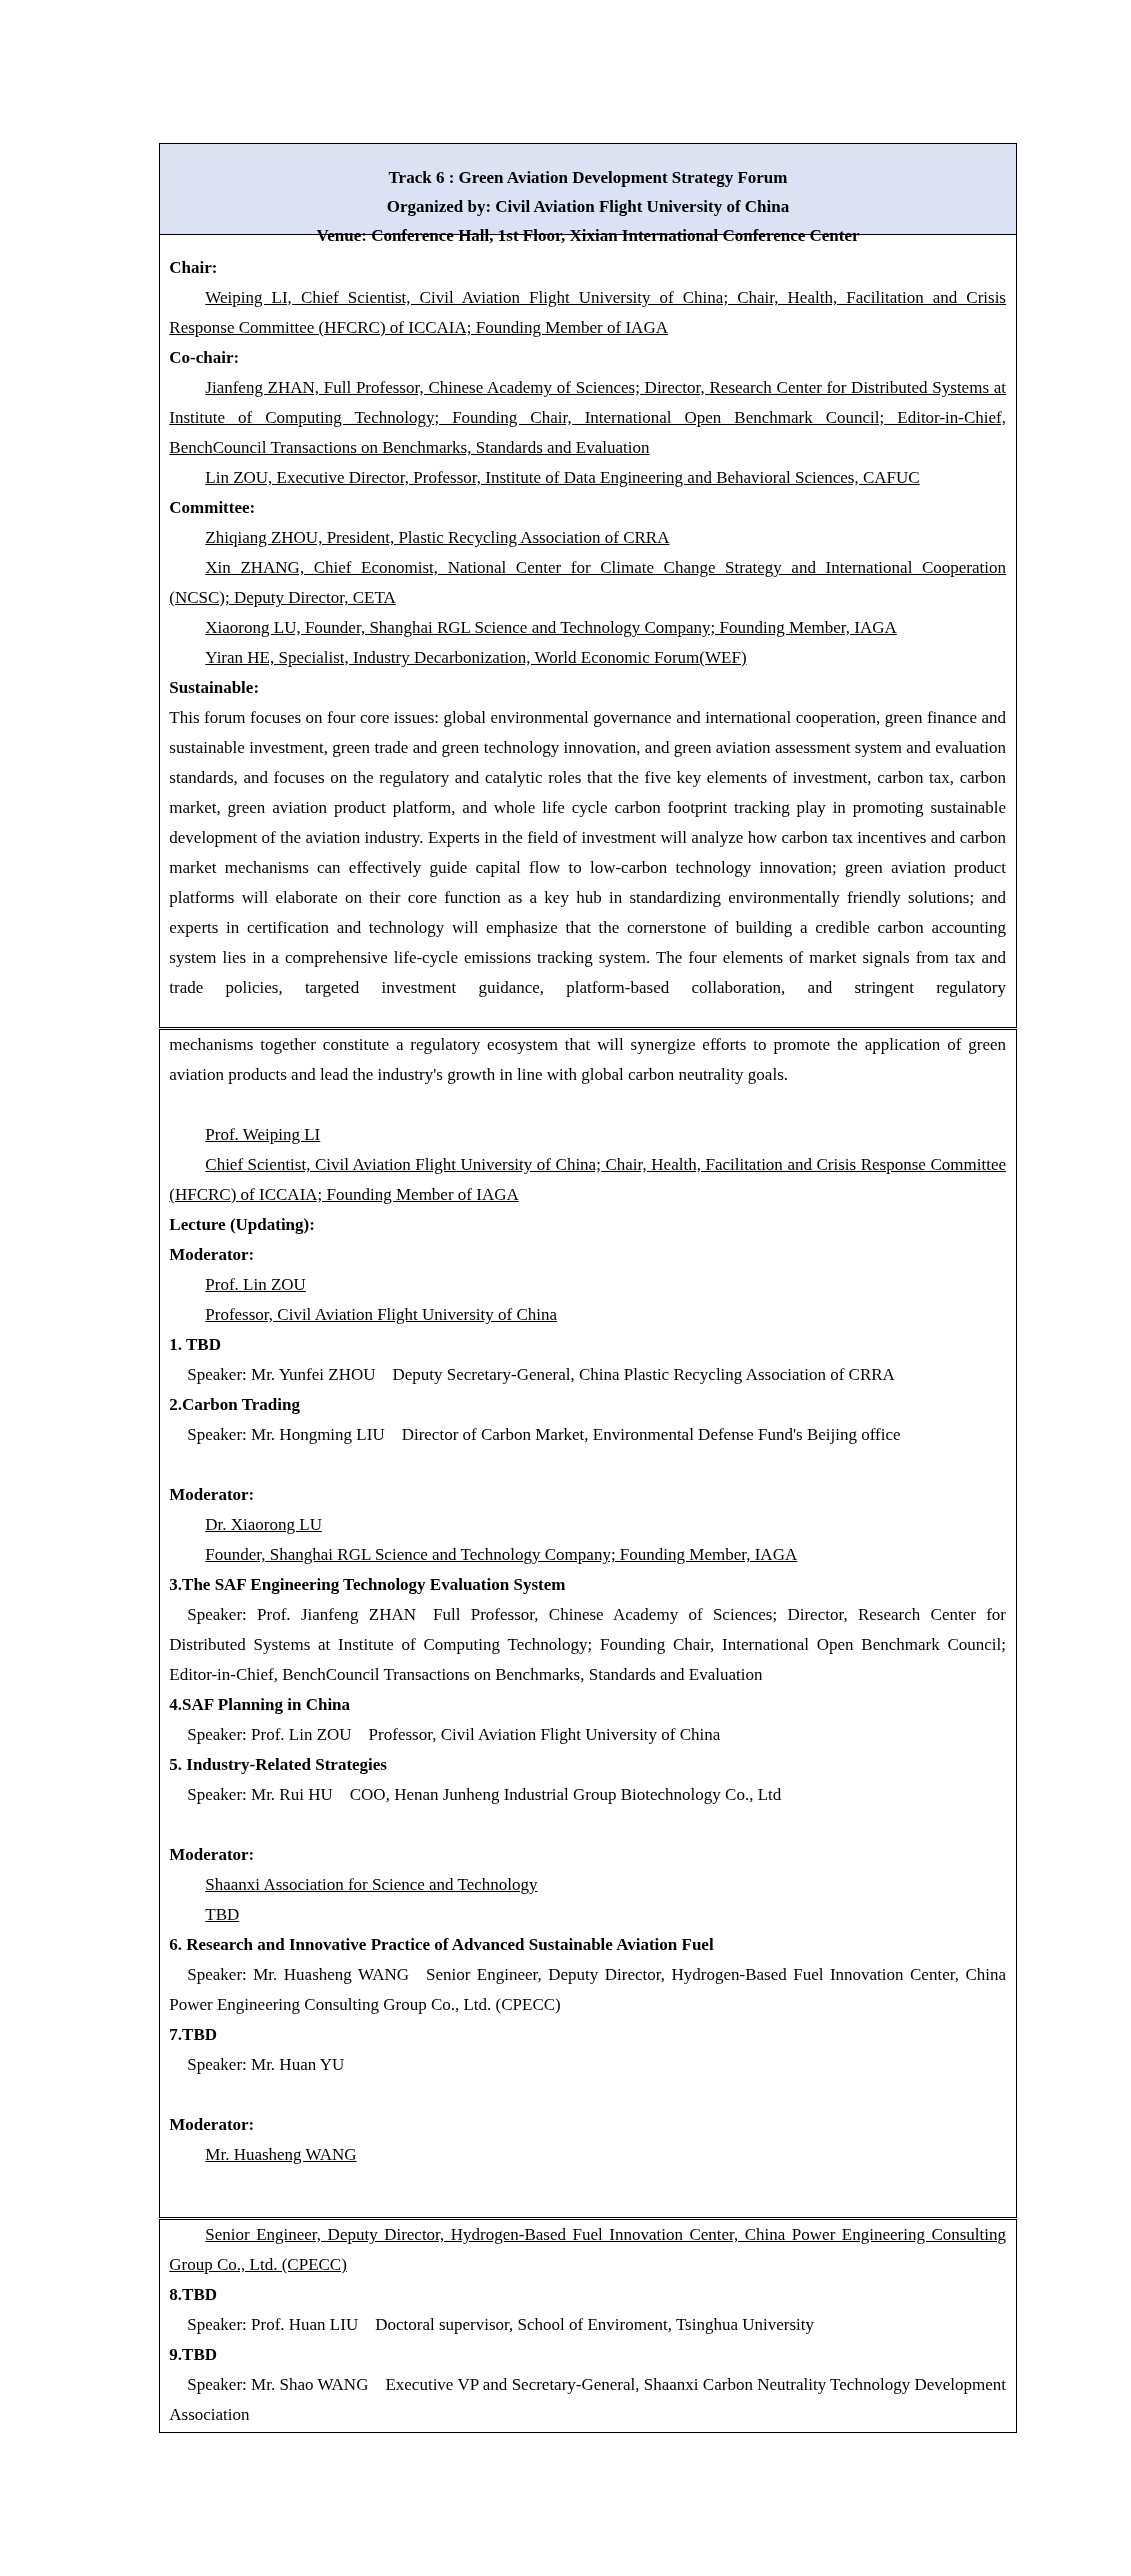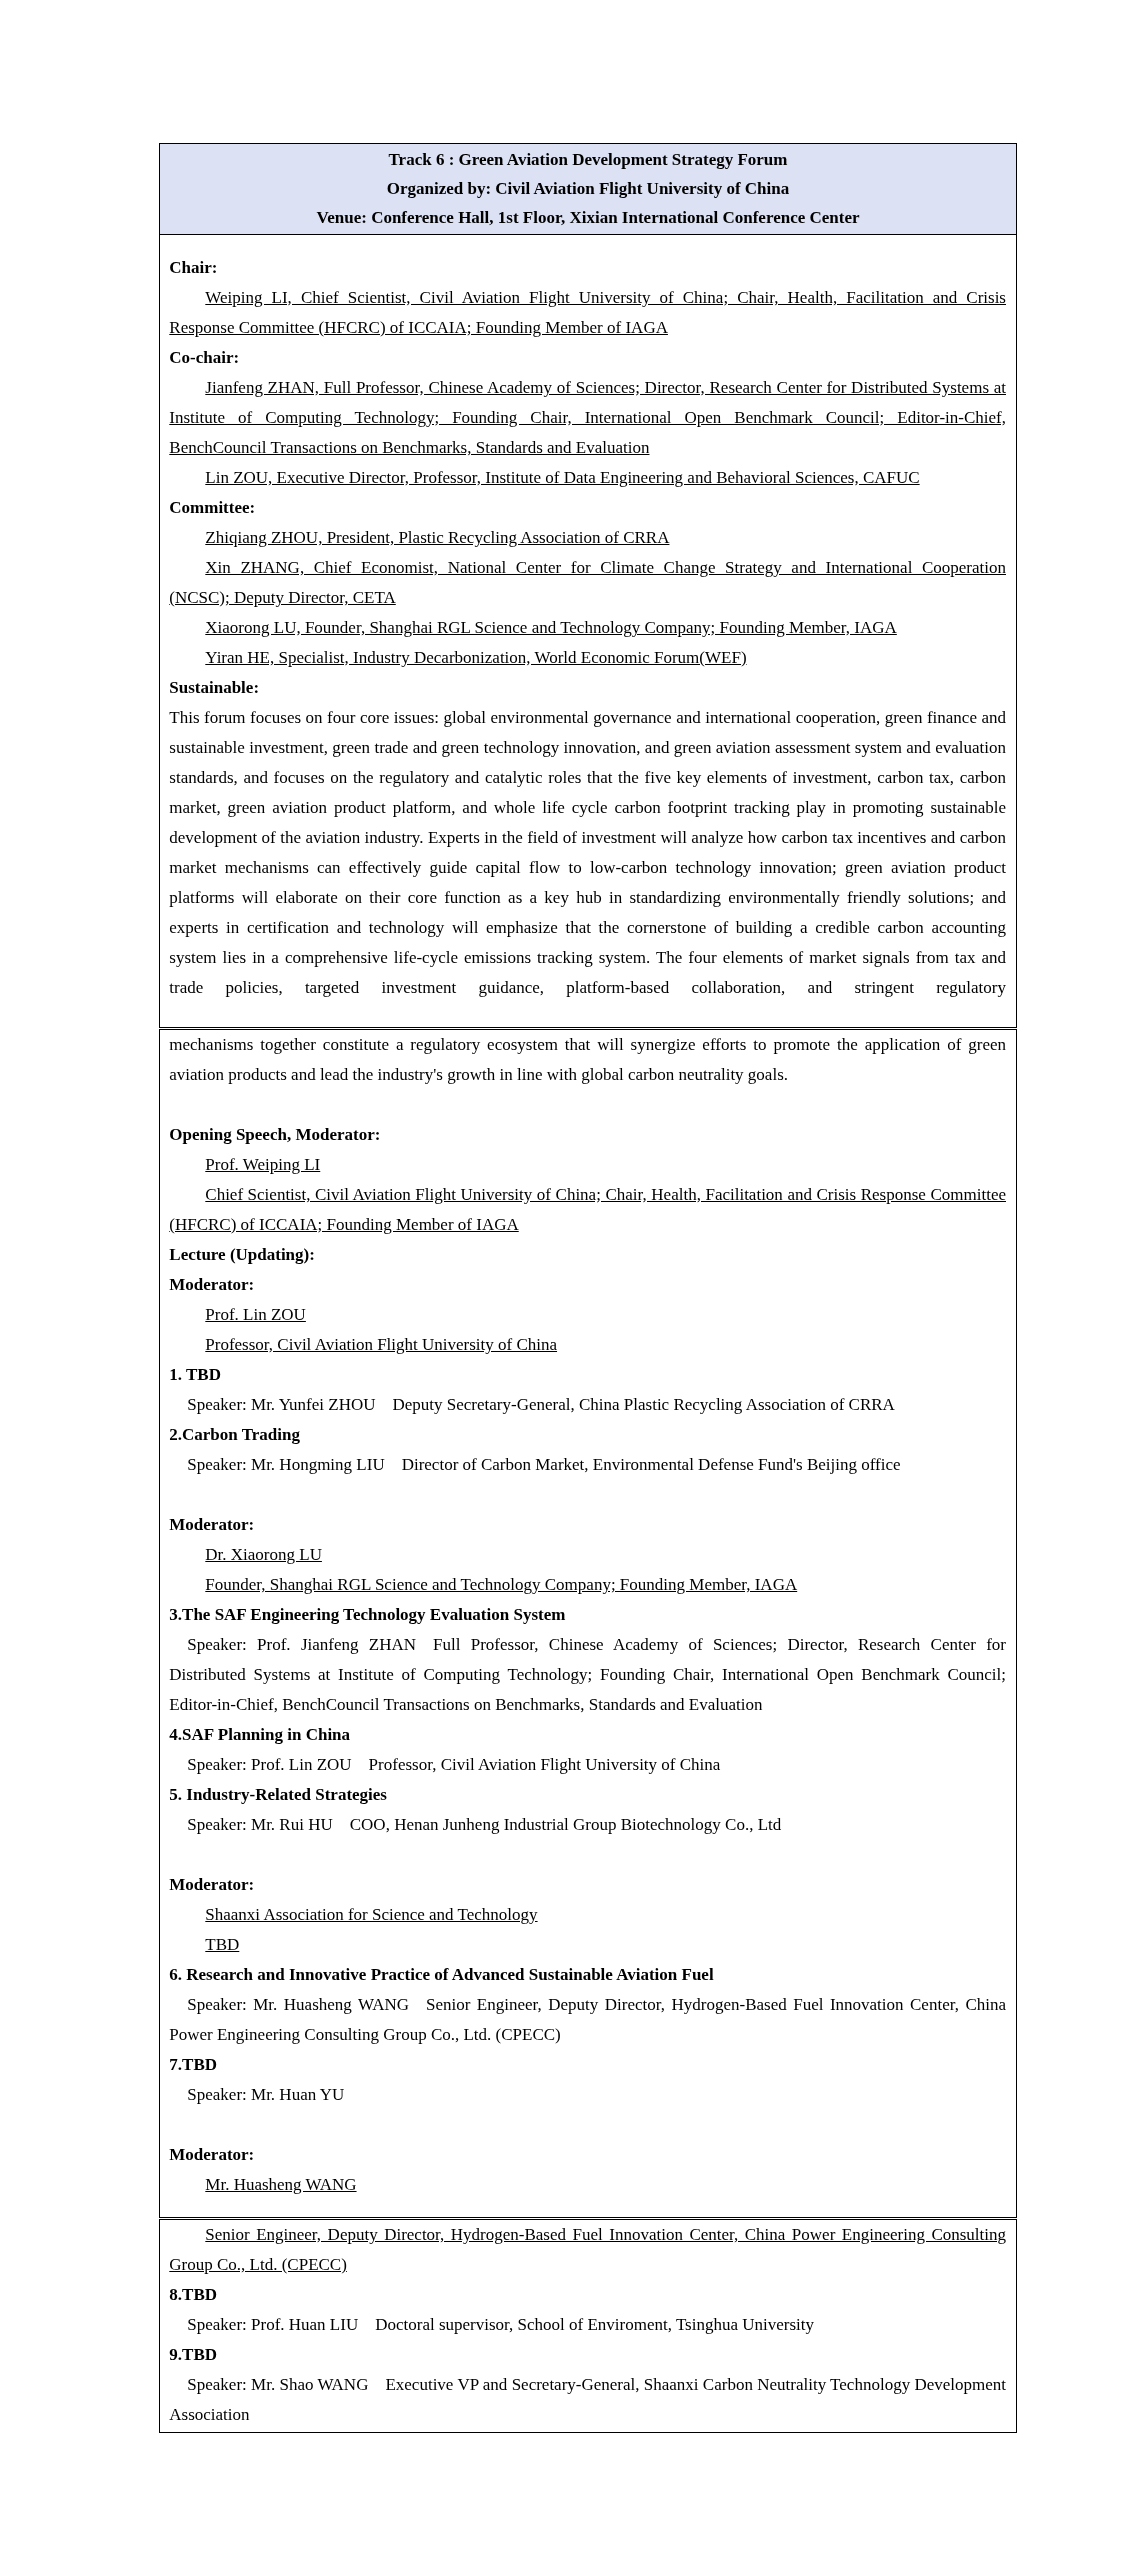--- a/index.html
+++ b/index.html
@@ -1,21 +1,21 @@
 <!DOCTYPE html>
 <html style="font-size:11.4px"><head>
 <meta charset="utf-8">
 <style>
   html, body { margin: 0; padding: 0; background: #ffffff; }
   body { width: 1132px; height: 2576px; position: relative; font-family: "Liberation Serif", "DejaVu Serif", serif; color: #000; }
   .box { position: absolute; left: 159px; width: 856px; border: 1.4px solid #000; background: #fff; box-sizing: content-box; }
   #seg1 { top: 143px; height: 883px; }
   #seg2 { top: 1029px; height: 1187px; }
   #seg3 { top: 2219px; height: 212px; }
-  .header { background: #dce2f3; border-bottom: 1.4px solid #000; height: 91px; padding-top: 1px; box-sizing: border-box; }
+  .header { background: #dce2f3; border-bottom: 1.4px solid #000; height: 91px; padding-top: 19px; box-sizing: border-box; }
   .header div { text-align: center; font-weight: bold; font-size: 17px; line-height: 29px; }
   .content { padding: 0 10px 0 9.3px; }
   #seg1 .content { padding-top: 18px; }
   #seg2 .content { padding-top: 0px; }
   #seg3 .content { padding-top: 0px; }
   .ln { font-size: 17px; line-height: 30px; text-align: justify; }
   .lab { font-weight: bold; }
   .ind { text-indent: 36px; text-decoration: underline; }
   .sp { text-indent: 18px; }
   .blank { height: 30px; }
@@ -48,21 +48,20 @@
     <div class="ln lab">Sustainable:</div>
     <div class="ln just-last">This forum focuses on four core issues: global environmental governance and international cooperation, green finance and sustainable investment, green trade and green technology innovation, and green aviation assessment system and evaluation standards, and focuses on the regulatory and catalytic roles that the five key elements of investment, carbon tax, carbon market, green aviation product platform, and whole life cycle carbon footprint tracking play in promoting sustainable development of the aviation industry. Experts in the field of investment will analyze how carbon tax incentives and carbon market mechanisms can effectively guide capital flow to low-carbon technology innovation; green aviation product platforms will elaborate on their core function as a key hub in standardizing environmentally friendly solutions; and experts in certification and technology will emphasize that the cornerstone of building a credible carbon accounting system lies in a comprehensive life-cycle emissions tracking system. The four elements of market signals from tax and trade policies, targeted investment guidance, platform-based collaboration, and stringent regulatory</div>
   </div>
 </div>
 
 <div class="box" id="seg2">
   <div class="content">
     <div class="ln">mechanisms together constitute a regulatory ecosystem that will synergize efforts to promote the application of green aviation products and lead the industry's growth in line with global carbon neutrality goals.</div>
     <div class="blank"></div>
 
-    <div class="ln lab">Opening Speech, Moderator:</div>
     <div class="ln ind">Prof. Weiping LI</div>
     <div class="ln ind">Chief Scientist, Civil Aviation Flight University of China; Chair, Health, Facilitation and Crisis Response Committee (HFCRC) of ICCAIA; Founding Member of IAGA</div>
 
     <div class="ln lab">Lecture (Updating):</div>
 
     <div class="ln lab">Moderator:</div>
     <div class="ln ind">Prof. Lin ZOU</div>
     <div class="ln ind">Professor, Civil Aviation Flight University of China</div>
 
     <div class="ln lab">1. TBD</div>

